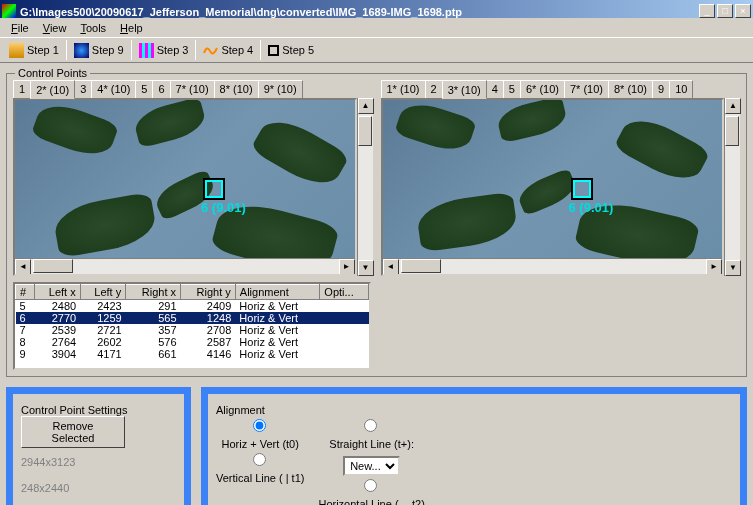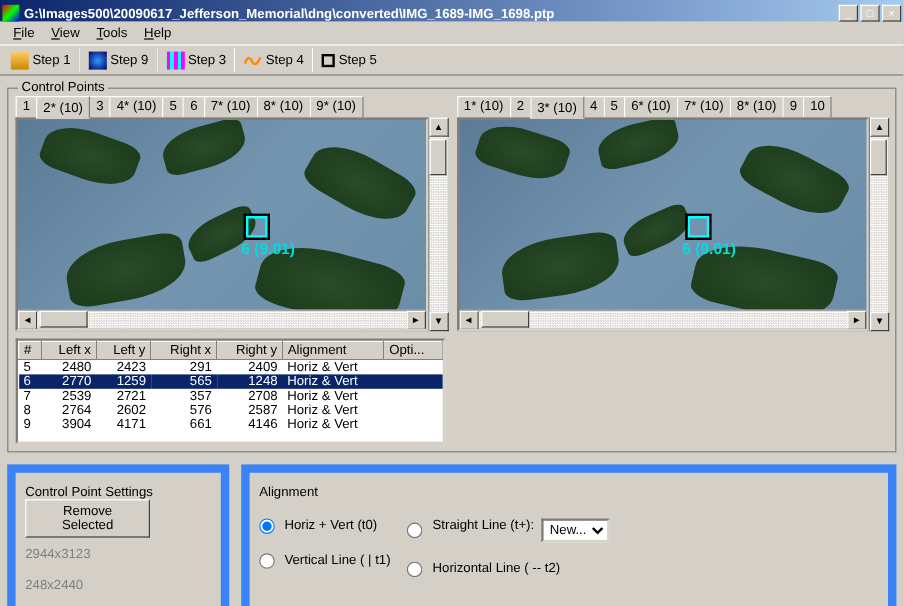--- a/index.html
+++ b/index.html
@@ -40,21 +40,21 @@
 .col-align { text-align: left; }
 td { padding: 0 4px; text-align: right; border: none; }
 td:first-child { text-align: left; }
 td.align-cell { text-align: left; }
 tr.selected td { background: #0a246a; color: #fff; }
 .hint { flex: 1; color: #006000; padding: 4px; }
 .bottom-controls { display: flex; gap: 10px; margin-top: 10px; }
 .settings-box { border: 7px solid #3b82f6; padding: 10px 8px 6px 8px; position: relative; }
 .btn { background: #d4d0c8; border: 1px solid #fff; border-right-color: #404040; border-bottom-color: #404040; padding: 3px 10px; cursor: pointer; }
 .dims { color: #808080; margin-top: 8px; display: flex; gap: 14px; font-size: 11px; flex-direction: column; }
-.radio-row { display: flex; gap: 6px; margin: 16px 0; }
+.radio-row { display: flex; align-items: center; gap: 6px; margin: 3px 0; flex-direction: column; }
 .radio-row input[type="radio"] { margin-right: 2px; }
 .win-ctrl-btn { width: 20px; height: 20px; background: #d4d0c8; border: 1px solid #fff; border-right-color: #404040; border-bottom-color: #404040; text-align: center; line-height: 18px; cursor: pointer; font-size: 11px; }
 .win-ctrl-row { display: flex; gap: 2px; margin: 2px 0; }
 select { background: #fff; border: 2px inset #d4d0c8; padding: 1px; }
 .panel-outer { display: flex; }
 </style>
 </head>
 <body>
 
 <div class="titlebar">

